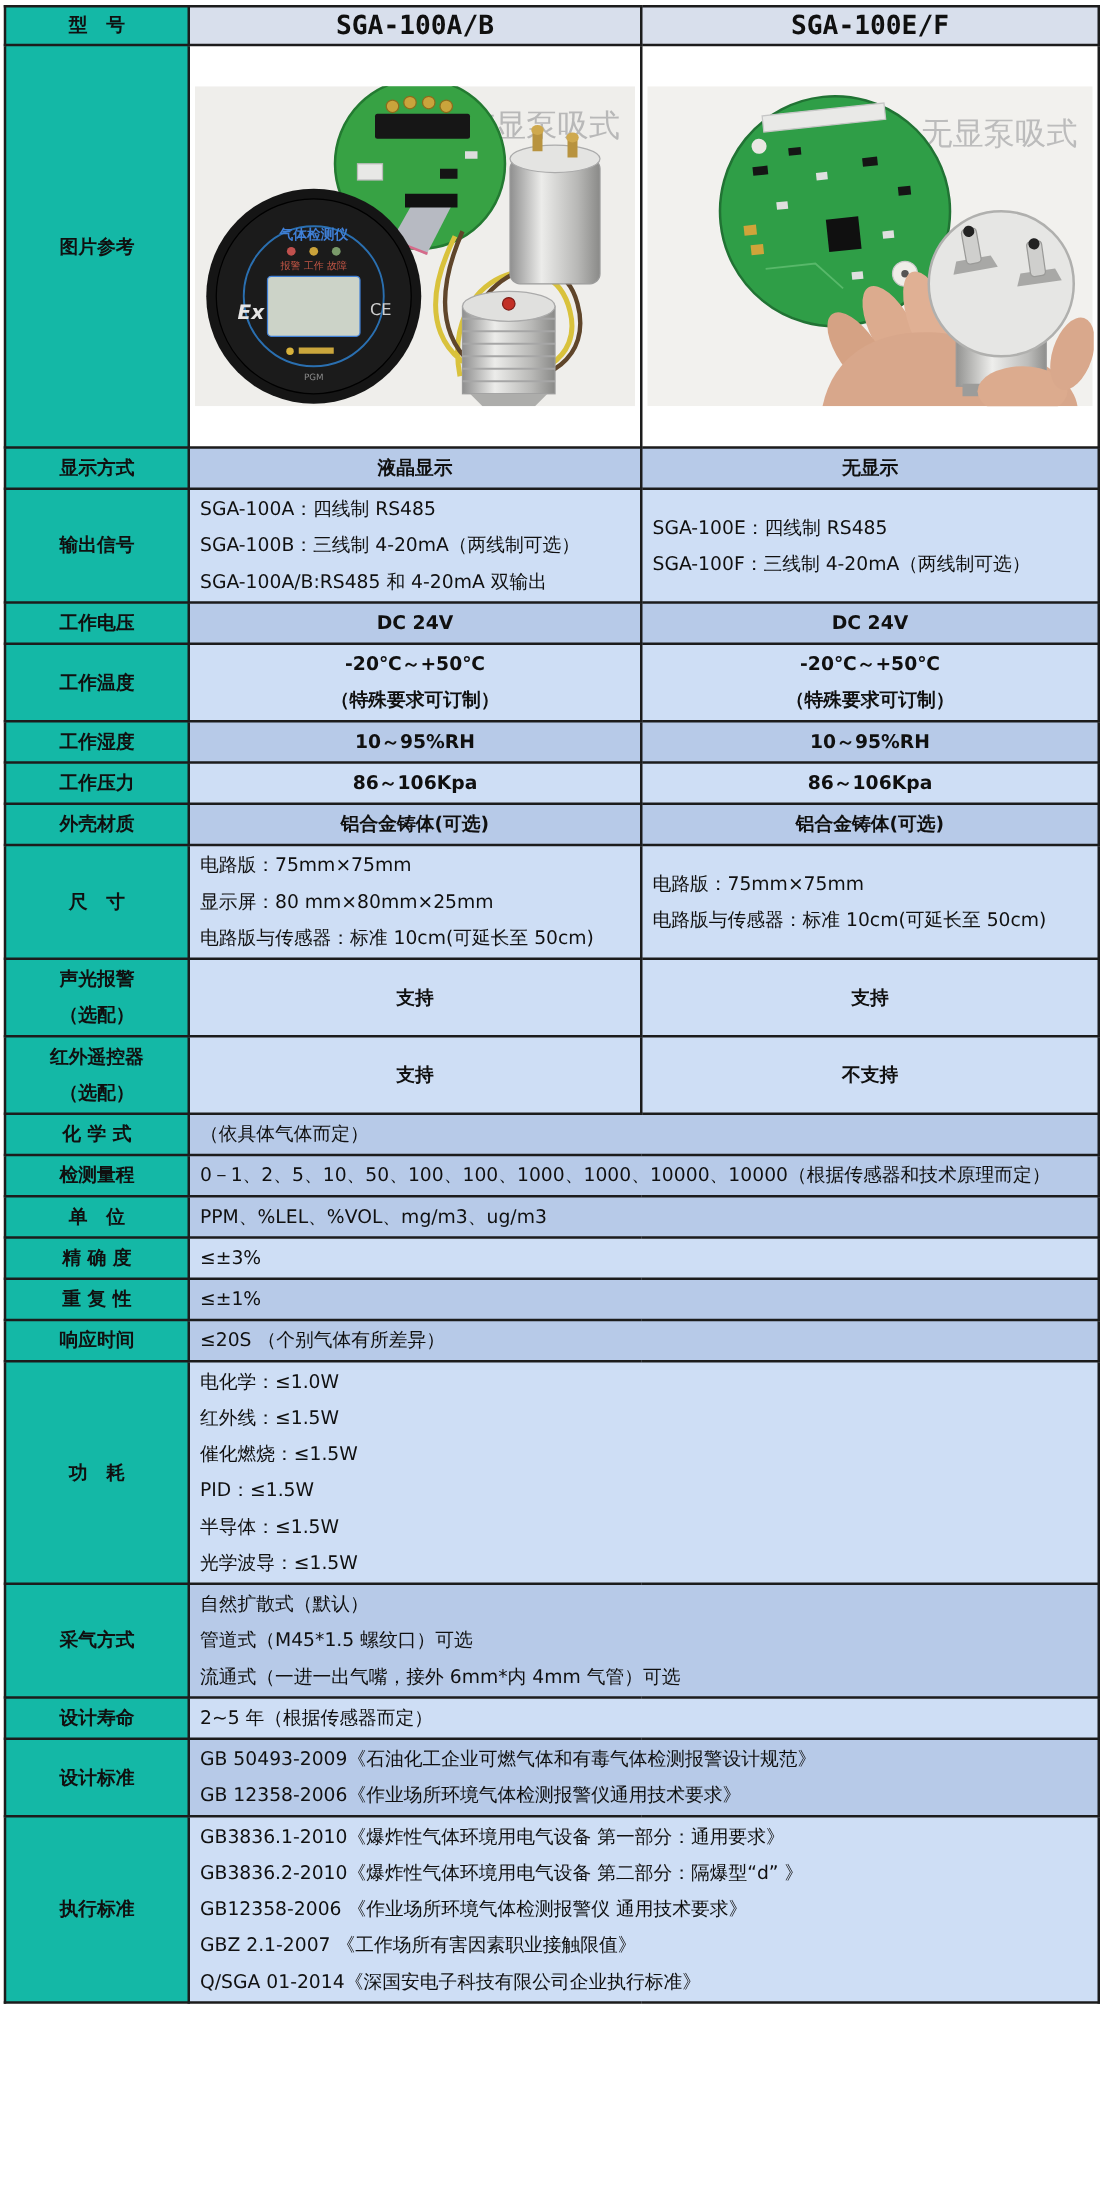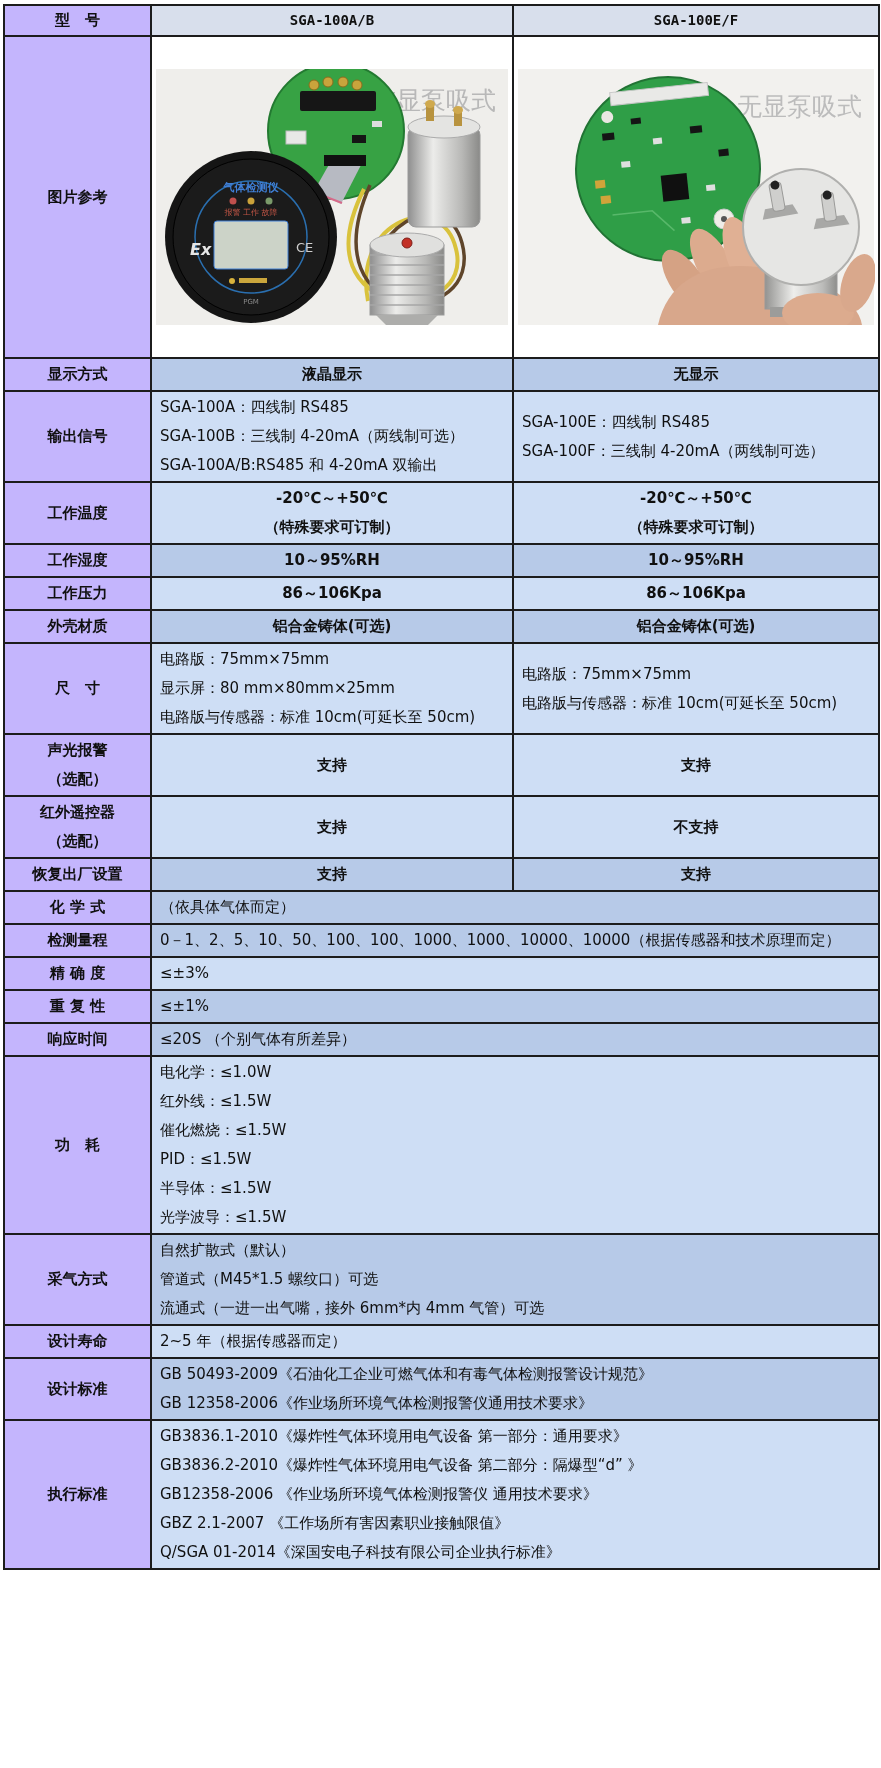--- a/index.html
+++ b/index.html
@@ -7,23 +7,23 @@
   body {
     width:881px; height:1768px; overflow:hidden; background:#ffffff;
     font-family:"DejaVu Sans","Liberation Sans",sans-serif;
   }
   table.spec { border-collapse:collapse; table-layout:fixed; width:875px; margin:4px 0 0 3px; }
   .spec th, .spec td {
     border:2px solid #1c1c1c;
     font-size:15px; line-height:29px; color:#101010;
     white-space:pre-line; vertical-align:middle; padding:1px 8px;
   }
-  .lbl { background:#c4b5fd; font-weight:bold; text-align:center; font-size:16px; }
+  .lbl { background:#14b8a6; font-weight:bold; text-align:center; font-size:16px; }
   th.model {
-    background:#D8DFEC; font-weight:bold; text-align:center; font-size:14px; line-height:27px;
+    background:#D8DFEC; font-weight:bold; text-align:center; font-size:21px; line-height:27px;
     font-family:"DejaVu Sans Mono","Liberation Mono",monospace;
   }
   th.lbl { line-height:27px; }
   tr.dark  .val { background:#B7CAE8; }
   tr.light .val { background:#CEDEF5; }
   .c { text-align:center;font-weight:bold; }
   .l { text-align:left; }
   td.photo { background:#ffffff; padding:3px; }
   td.photo svg { display:block; width:100%; height:256px; }
 </style>
@@ -180,20 +180,25 @@
     <td class="val c">无显示</td>
   </tr>
   <tr class="light">
     <td class="lbl">输出信号</td>
     <td class="val l">SGA-100A：四线制 RS485
 SGA-100B：三线制 4-20mA（两线制可选）
 SGA-100A/B:RS485 和 4-20mA 双输出</td>
     <td class="val l">SGA-100E：四线制 RS485
 SGA-100F：三线制 4-20mA（两线制可选）</td>
   </tr>
+  <tr class="dark">
+    <td class="lbl">工作电压</td>
+    <td class="val c">DC 24V</td>
+    <td class="val c">DC 24V</td>
+  </tr>
   <tr class="light">
     <td class="lbl">工作温度</td>
     <td class="val c">-20℃～+50℃
 （特殊要求可订制）</td>
     <td class="val c">-20℃～+50℃
 （特殊要求可订制）</td>
   </tr>
   <tr class="dark">
     <td class="lbl">工作湿度</td>
     <td class="val c">10～95%RH</td>
@@ -222,33 +227,32 @@
 （选配）</td>
     <td class="val c">支持</td>
     <td class="val c">支持</td>
   </tr>
   <tr class="light">
     <td class="lbl">红外遥控器
 （选配）</td>
     <td class="val c">支持</td>
     <td class="val c">不支持</td>
   </tr>
-  <tr class="dark">
-    <td class="lbl">恢复出厂设置</td>
-    <td class="val c">支持</td>
-    <td class="val c">支持</td>
-  </tr>
 
   <tr class="dark">
     <td class="lbl">化 学 式</td>
     <td class="val l" colspan="2">（依具体气体而定）</td>
   </tr>
   <tr class="dark">
     <td class="lbl">检测量程</td>
     <td class="val l" colspan="2">0－1、2、5、10、50、100、100、1000、1000、10000、10000（根据传感器和技术原理而定）</td>
+  </tr>
+  <tr class="dark">
+    <td class="lbl">单　位</td>
+    <td class="val l" colspan="2">PPM、%LEL、%VOL、mg/m3、ug/m3</td>
   </tr>
   <tr class="light">
     <td class="lbl">精 确 度</td>
     <td class="val l" colspan="2">≤±3%</td>
   </tr>
   <tr class="dark">
     <td class="lbl">重 复 性</td>
     <td class="val l" colspan="2">≤±1%</td>
   </tr>
   <tr class="dark">

